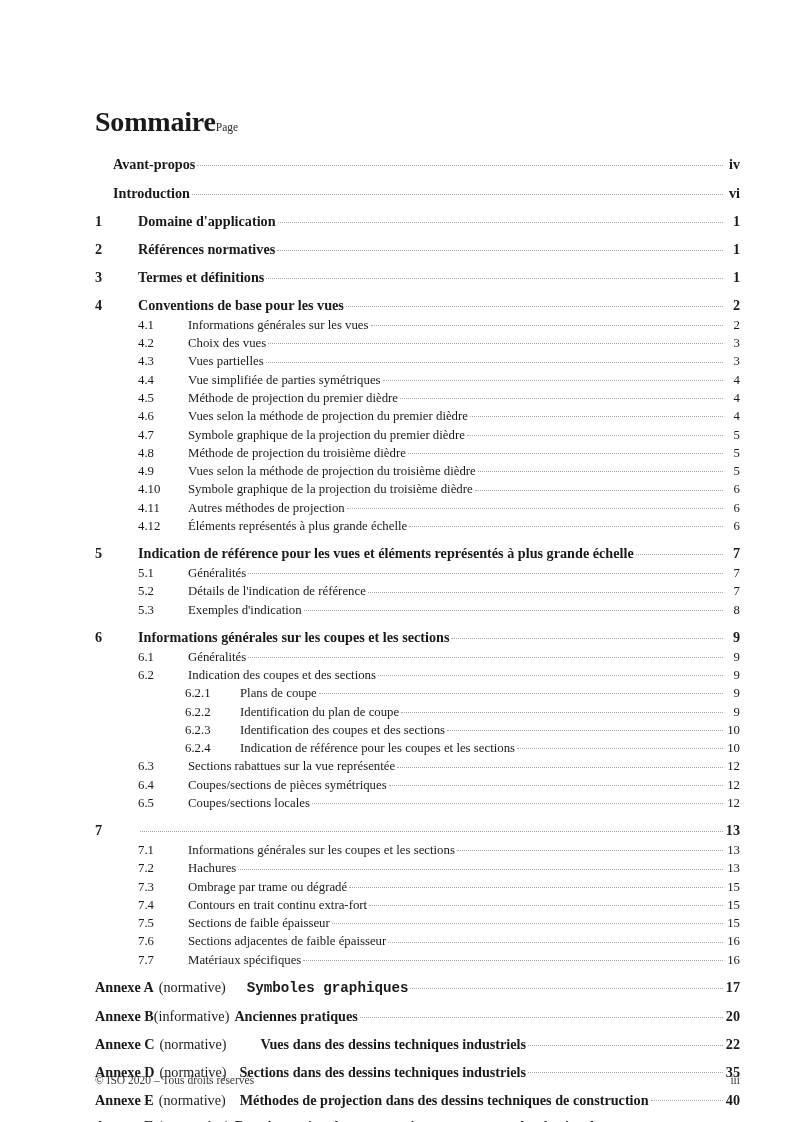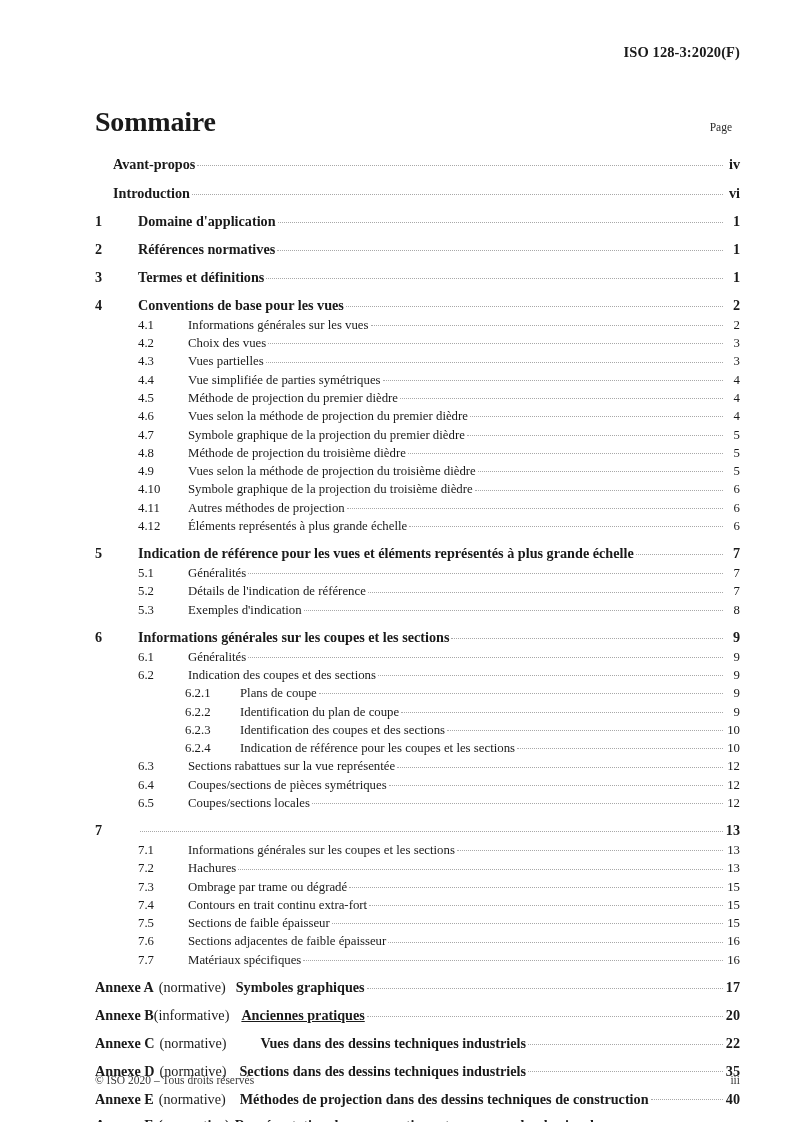--- a/index.html
+++ b/index.html
@@ -37,21 +37,21 @@
   }
 
   
   .title-row {
     position: absolute;
     top: 108px;
     left: 95px;
     right: 61px;
     display: flex;
     align-items: baseline;
-    justify-content: space-between;
+    justify-content: flex-start;
   }
   .sommaire-title {
     font-size: 28px;
     font-weight: bold;
     letter-spacing: -0.2px;
     line-height: 1;
     color: #1a1a1a;
   }
   .page-label {
     font-size: 11.5px;
@@ -180,21 +180,20 @@
   .footer-page {
     font-size: 11.5px;
     color: #3a3a3a;
   }
 </style>
 </head>
 <body>
 
 <div class="page">
 
-  <div class="doc-header">ISO 128-3:2020(F)</div>
 
   <div class="title-row">
     <div class="sommaire-title">Sommaire</div>
     <div class="page-label">Page</div>
   </div>
 
   <div class="toc">
 
     <div class="toc-entry lvl-front">
       <span class="label">Avant-propos</span>
@@ -435,28 +434,28 @@
     <div class="toc-entry lvl-2">
       <span class="num">7.7</span>
       <span class="label">Matériaux spécifiques</span>
       <span class="leader"></span>
       <span class="pagenum">16</span>
     </div>
 
     <div class="toc-entry lvl-annex">
       <span class="label">Annexe A</span>
       <span class="label kind" style="padding-left:5px;">(normative)</span>
-      <span class="label" style="padding-left:10px;">Symboles graphiques</span>
+      <span class="label" style="padding-left:21px;font-family:Liberation Mono, monospace;">Symboles graphiques</span>
       <span class="leader"></span>
       <span class="pagenum">17</span>
     </div>
     <div class="toc-entry lvl-annex">
       <span class="label">Annexe B</span>
       <span class="label kind" style="">(informative)</span>
-      <span class="label" style="padding-left:12px;text-decoration:underline;">Anciennes pratiques</span>
+      <span class="label" style="padding-left:5px;">Anciennes pratiques</span>
       <span class="leader"></span>
       <span class="pagenum">20</span>
     </div>
     <div class="toc-entry lvl-annex">
       <span class="label">Annexe C</span>
       <span class="label kind" style="padding-left:5px;">(normative)</span>
       <span class="label" style="padding-left:13px;margin-left:21px;">Vues dans des dessins techniques industriels</span>
       <span class="leader"></span>
       <span class="pagenum">22</span>
     </div>

